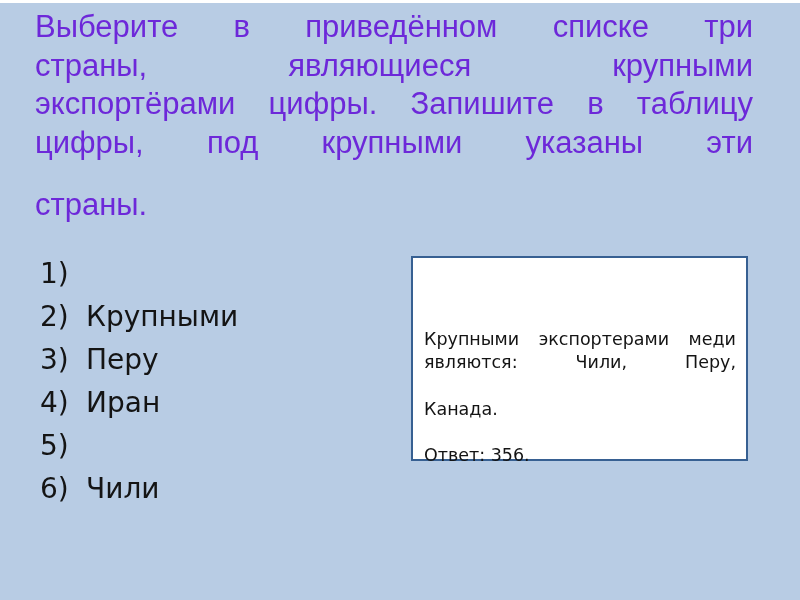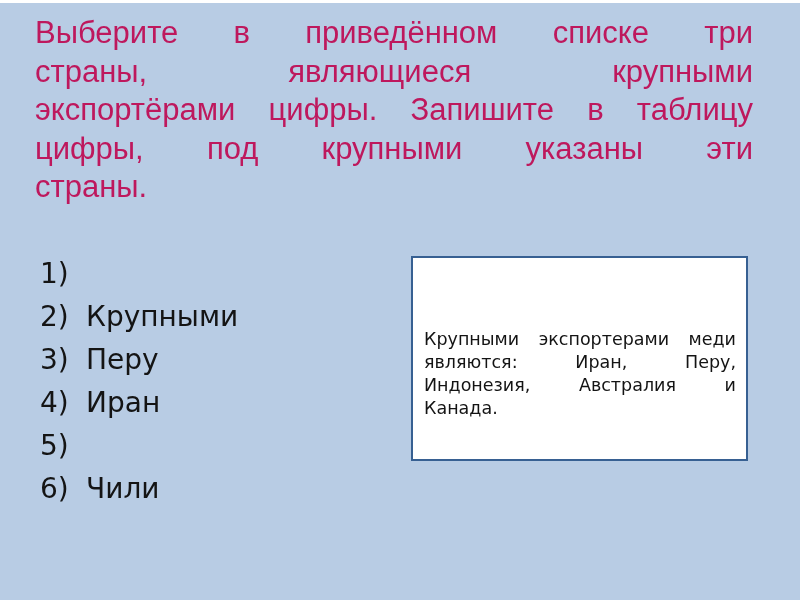--- a/index.html
+++ b/index.html
@@ -1,26 +1,26 @@
 <!DOCTYPE html>
 <html><head>
 <meta charset="utf-8">
 <style>
   html,body{margin:0;padding:0;}
   body{width:800px;height:600px;overflow:hidden;background:#b8cce4;}
   .slide{position:absolute;left:0;top:0;width:800px;height:600px;background:#b8cce4;color:#121212;}
   .top-strip{position:absolute;left:0;top:0;width:800px;height:3px;background:#ffffff;}
 
   .title{
-    position:absolute;left:35px;top:14px;width:718px;
+    position:absolute;left:35px;top:8px;width:718px;
     font-family:"Liberation Sans",sans-serif;
-    font-size:31px;line-height:38.5px;color:#be185d;
+    font-size:31px;line-height:38.5px;color:#6d28d9;
   }
   .jline{text-align:justify;text-align-last:justify;}
-  .lline{text-align:left;}
+  .lline{text-align:left;margin-top:24px;}
 
   .options{
     position:absolute;left:40px;top:252px;
     font-family:"DejaVu Sans",sans-serif;
     font-size:28px;line-height:43px;color:#141414;
   }
   .opt{display:flex;}
   .opt .num{min-width:46px;}
 
   .abox{
@@ -66,17 +66,17 @@
       <span class="num">5)</span>
     </div>
     <div class="opt">
       <span class="num">6)</span>
       <span class="lab">Чили</span>
     </div>
   </div>
 
   <div class="abox">
     <div class="jline">Крупными экспортерами меди</div>
-    <div class="jline">являются: Иран, Перу,</div>
-    <div class="jline">Индонезия, Австралия и</div>
+    <div class="jline">являются: Чили, Перу,</div>
     <div class="lline">Канада.</div>
+    <div class="ans">Ответ: 356.</div>
   </div>
 </div>
 
 </body></html>

